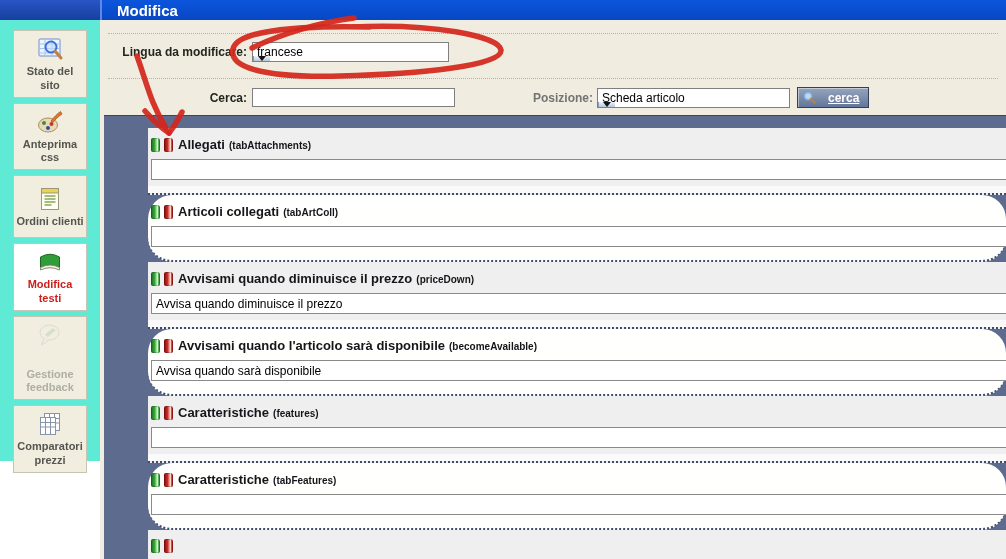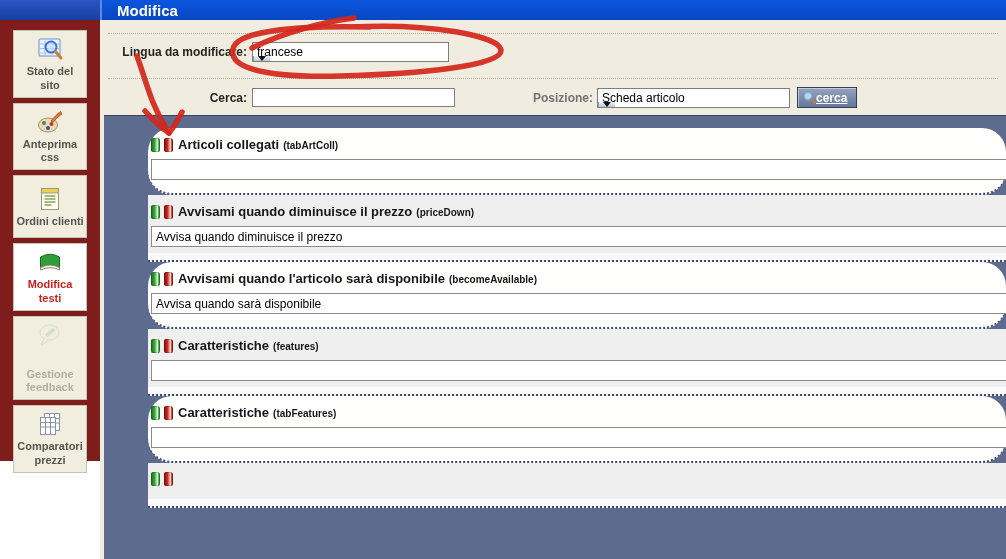--- a/index.html
+++ b/index.html
@@ -1,20 +1,20 @@
 <!DOCTYPE html>
 <html><head>
 <meta charset="utf-8">
 <style>
   * { margin:0; padding:0; box-sizing:border-box; }
   html,body { width:1006px; height:559px; overflow:hidden; background:#fff;
               font-family:"Liberation Sans", sans-serif; position:relative; }
 
   
-  .sidebar { position:absolute; left:0; top:0; width:100px; height:461px; background:#7f1d1d; }
+  .sidebar { position:absolute; left:0; top:0; width:100px; height:461px; background:#5eead4; }
   .sidebar-top { height:20px; background:linear-gradient(#2a55c4,#16409f); }
   .sbtns { padding-top:10px; display:flex; flex-direction:column; align-items:center; gap:5px; }
   .sbtn { width:74px; min-height:63px; background:#f1eee0; border:1px solid #c7c4b4;
           display:flex; flex-direction:column; align-items:center; justify-content:center;
           gap:2px; padding:4px 2px; cursor:pointer; }
   .sbtn .slabel { font-size:11px; font-weight:bold; color:#55554f; text-align:center; line-height:1.25; }
   .sbtn.active { background:#ffffff; }
   .sbtn.active .slabel { color:#cc1f1c;text-align:center; }
   .sbtn.disabled .slabel { color:#aeaea2;margin-top:17px; }
   .sbtn.disabled .sicon { opacity:.45; }
@@ -42,21 +42,21 @@
   .combo-btn .tri { width:0; height:0; border-left:4px solid transparent;
                     border-right:4px solid transparent; border-top:5px solid #111; }
 
   .tinput { width:203px; height:19px; border:1px solid #7f7f7f; background:#fff;
             font-size:12px; padding:1px 4px; font-family:"Liberation Sans", sans-serif; }
 
   .cerca-btn { margin-left:7px; height:21px; padding:0 9px 0 5px;
                background:linear-gradient(#95a4bd,#64769a); border:1px solid #333f58;
                box-shadow:inset 1px 1px 0 rgba(255,255,255,.45);
                color:#fff; font-weight:bold; font-size:12px;
-               display:flex; align-items:center; gap:0; cursor:pointer;text-decoration:underline; }
+               display:flex; align-items:center; gap:12px; cursor:pointer;text-decoration:underline; }
   .cerca-btn svg { width:13px; height:13px; }
 
   
   .content { position:absolute; left:4px; top:115px; right:0; bottom:0;
              background:#5c6b8e; border-top:1px solid #39465f;
              padding:12px 0 0 44px; overflow:hidden; }
   .row { background:#efefef; padding:9px 0 13px 3px; border-bottom:2px dotted #3e4b6e; }
   .row.gray { box-shadow:inset 0 -7px 0 0 #fafafa; }
   .row.white { background:#fffffe;border-radius:24px; }
   .row-label { display:flex; align-items:center; margin-bottom:7px; }
@@ -180,20 +180,29 @@
         <svg viewBox="0 0 14 14">
           <circle cx="5.5" cy="5.5" r="4" fill="#bcd8f0" stroke="#7fb0e0" stroke-width="1.6"></circle>
           <line x1="8.6" y1="8.6" x2="12.6" y2="12.6" stroke="#c08040" stroke-width="2.4" stroke-linecap="round"></line>
         </svg>
         <span>cerca</span>
       </button>
     </div>
   </div>
 
   <div class="content">
+      <div class="row gray">
+    <div class="row-label">
+      <span class="flag green"></span>
+      <span class="flag red"></span>
+      <span class="row-title">Allegati</span>
+      <span class="row-code">(tabAttachments)</span>
+    </div>
+    <input class="row-input" type="text" value="" style="">
+  </div>
       <div class="row white">
     <div class="row-label">
       <span class="flag green"></span>
       <span class="flag red"></span>
       <span class="row-title">Articoli collegati</span>
       <span class="row-code">(tabArtColl)</span>
     </div>
     <input class="row-input" type="text" value="" style="">
   </div>
       <div class="row gray">

